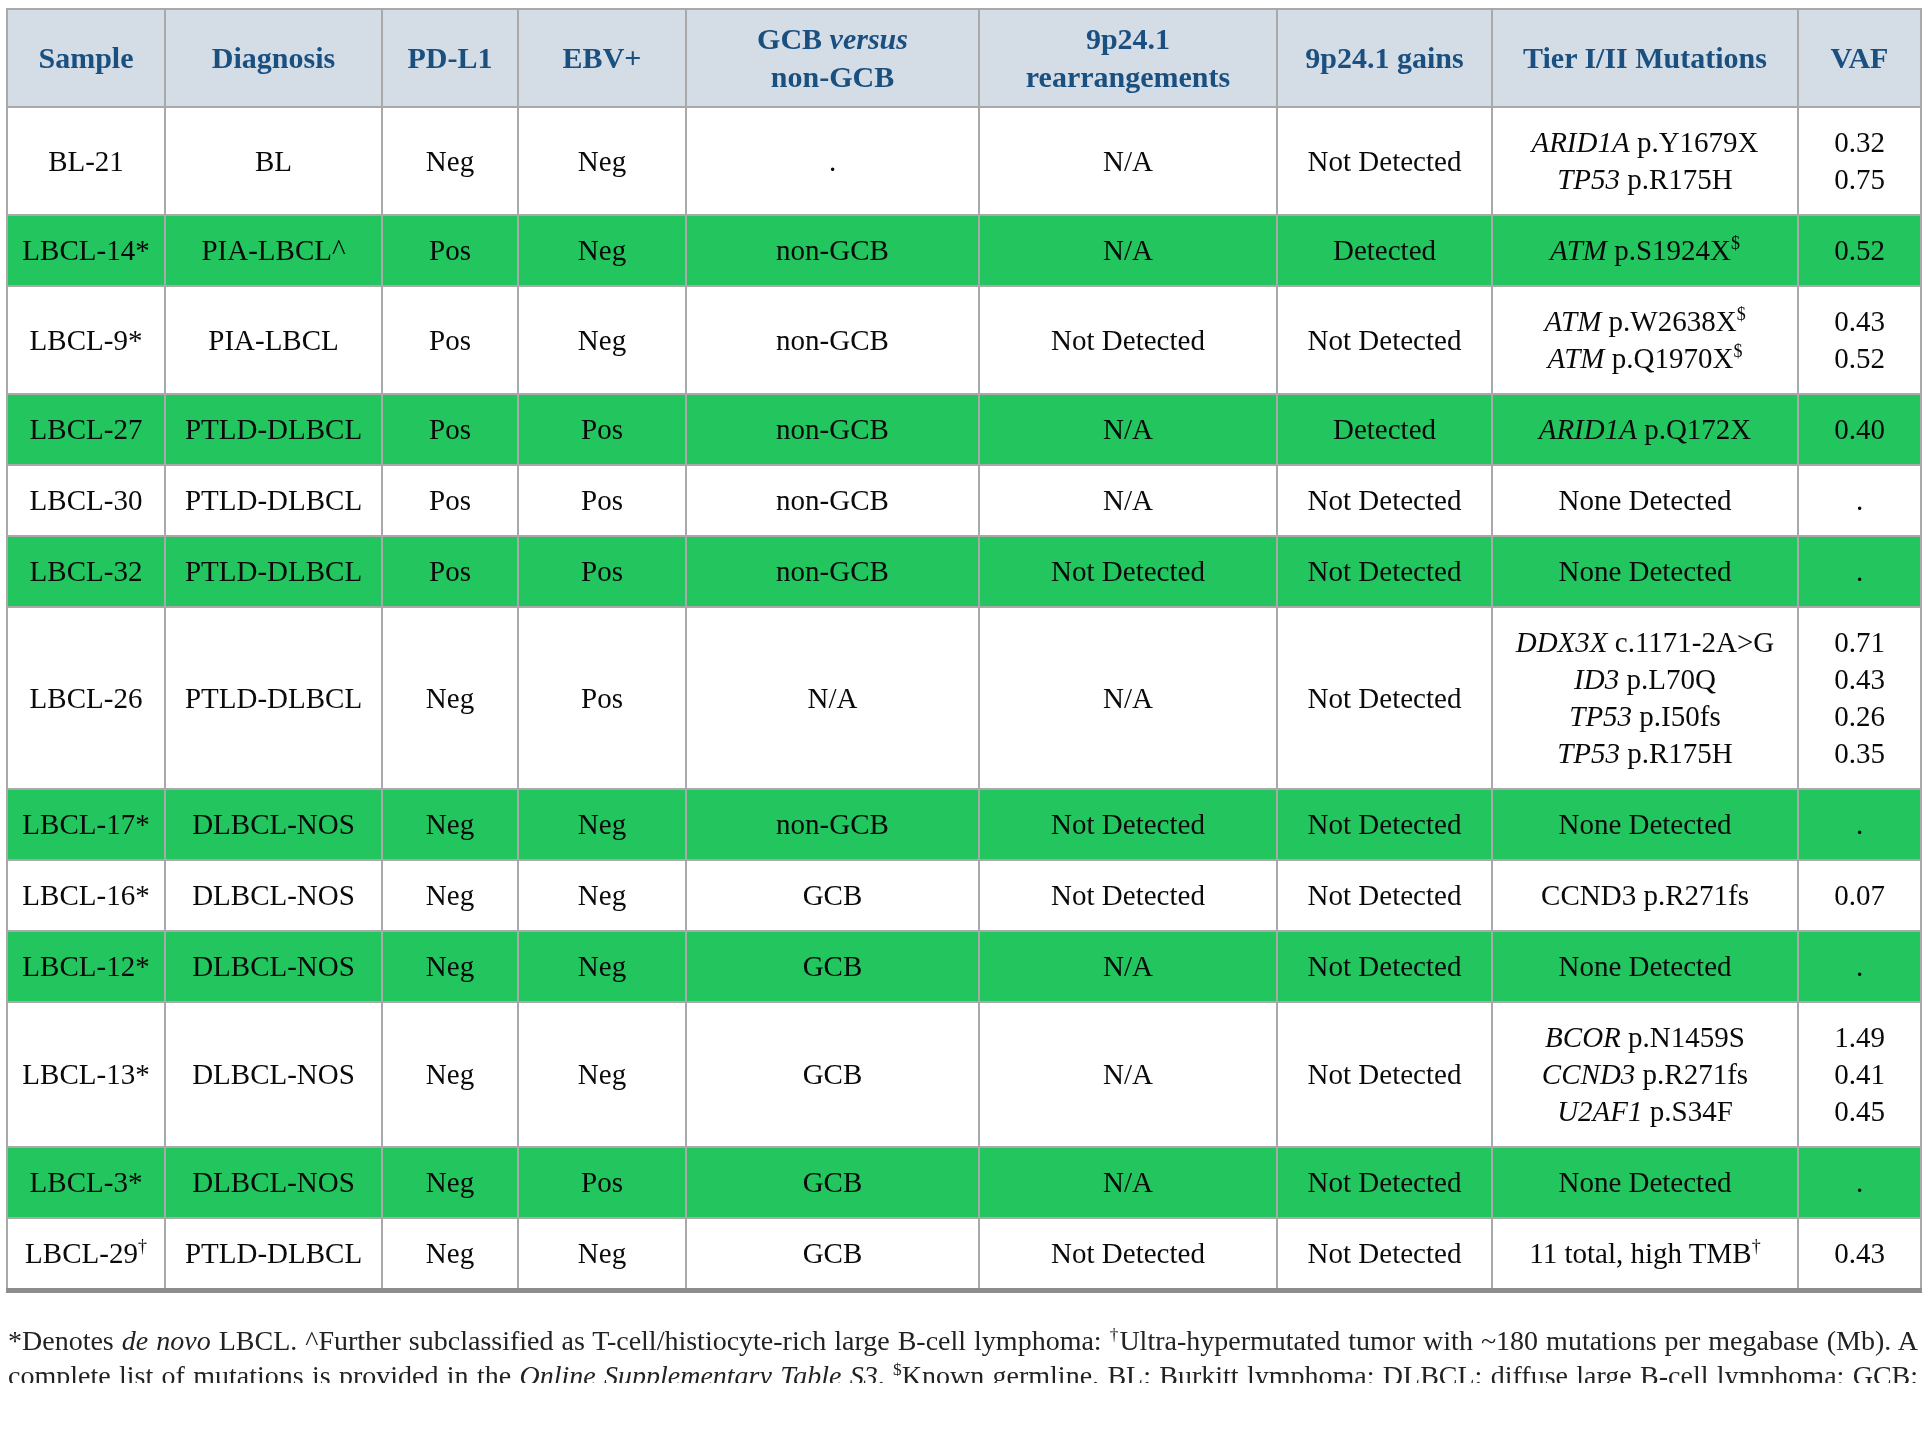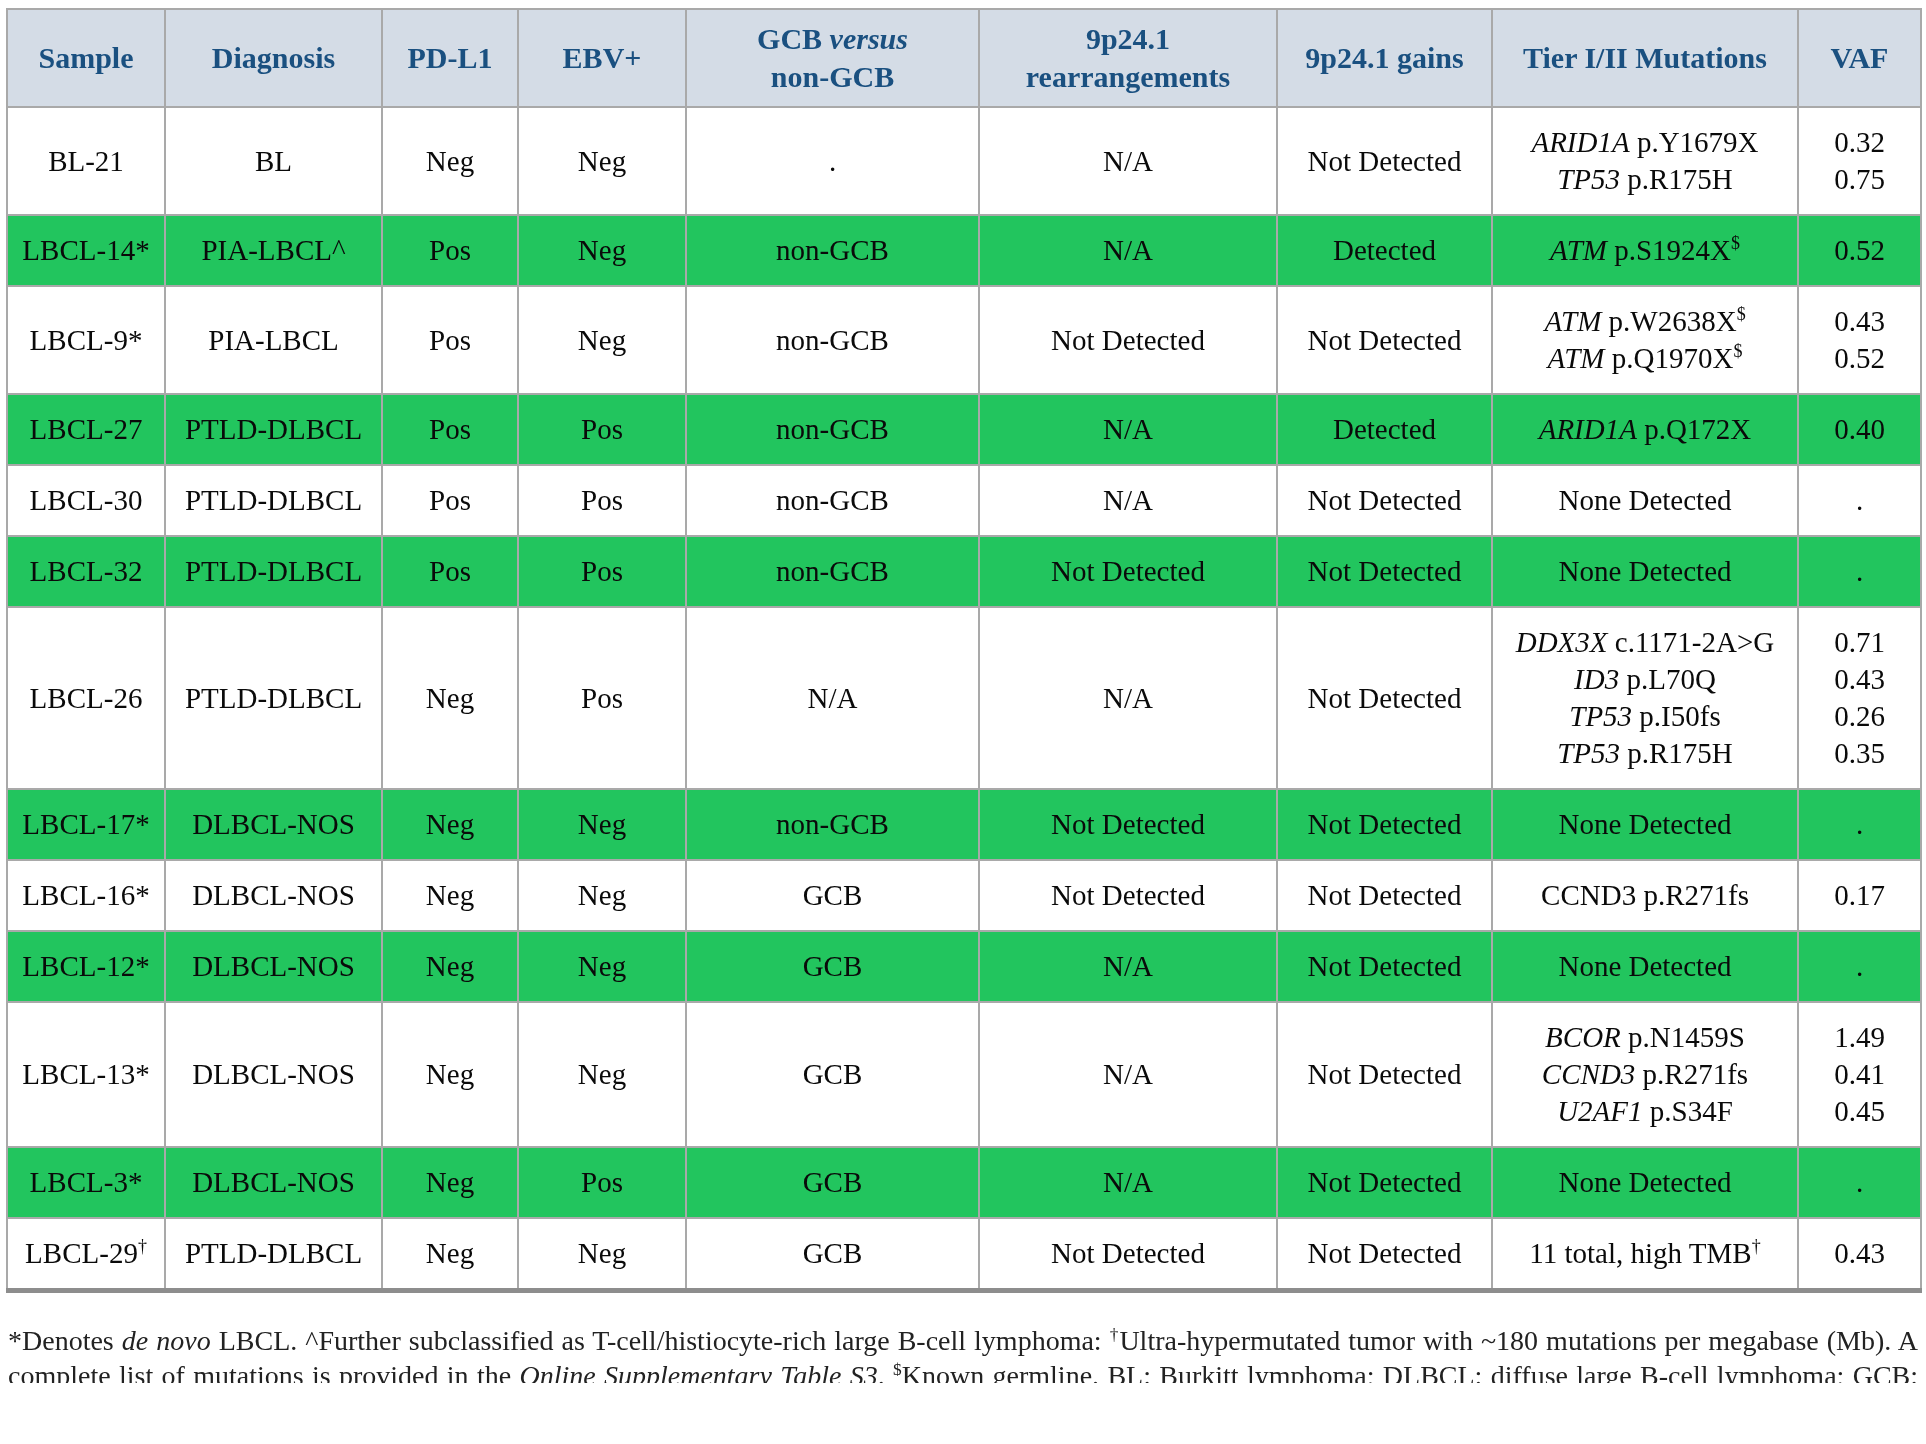--- a/index.html
+++ b/index.html
@@ -225,21 +225,21 @@
           <td><span>DLBCL-NOS</span></td>
           <td><span>Neg</span></td>
           <td><span>Neg</span></td>
           <td><span>GCB</span></td>
           <td><span>Not Detected</span></td>
           <td><span>Not Detected</span></td>
           <td>
             <span class="m-line"><span>CCND3 p.R271fs</span></span>
           </td>
           <td>
-            <span class="m-line">0.17</span>
+            <span class="m-line">0.07</span>
           </td>
         </tr>
         <tr class="alt">
           <td><span>LBCL-12*</span></td>
           <td><span>DLBCL-NOS</span></td>
           <td><span>Neg</span></td>
           <td><span>Neg</span></td>
           <td><span>GCB</span></td>
           <td><span>N/A</span></td>
           <td><span>Not Detected</span></td>

